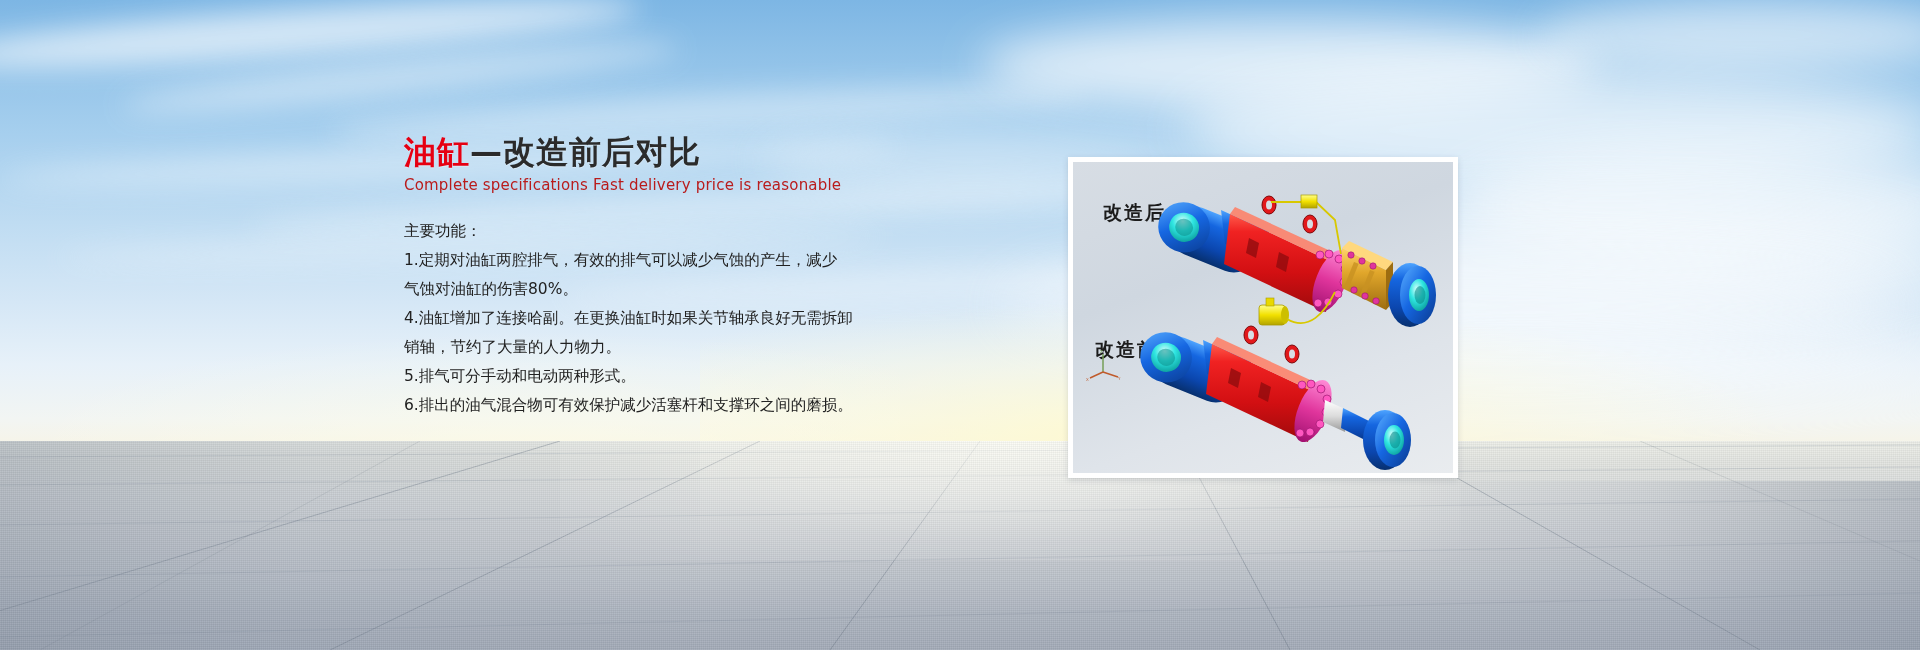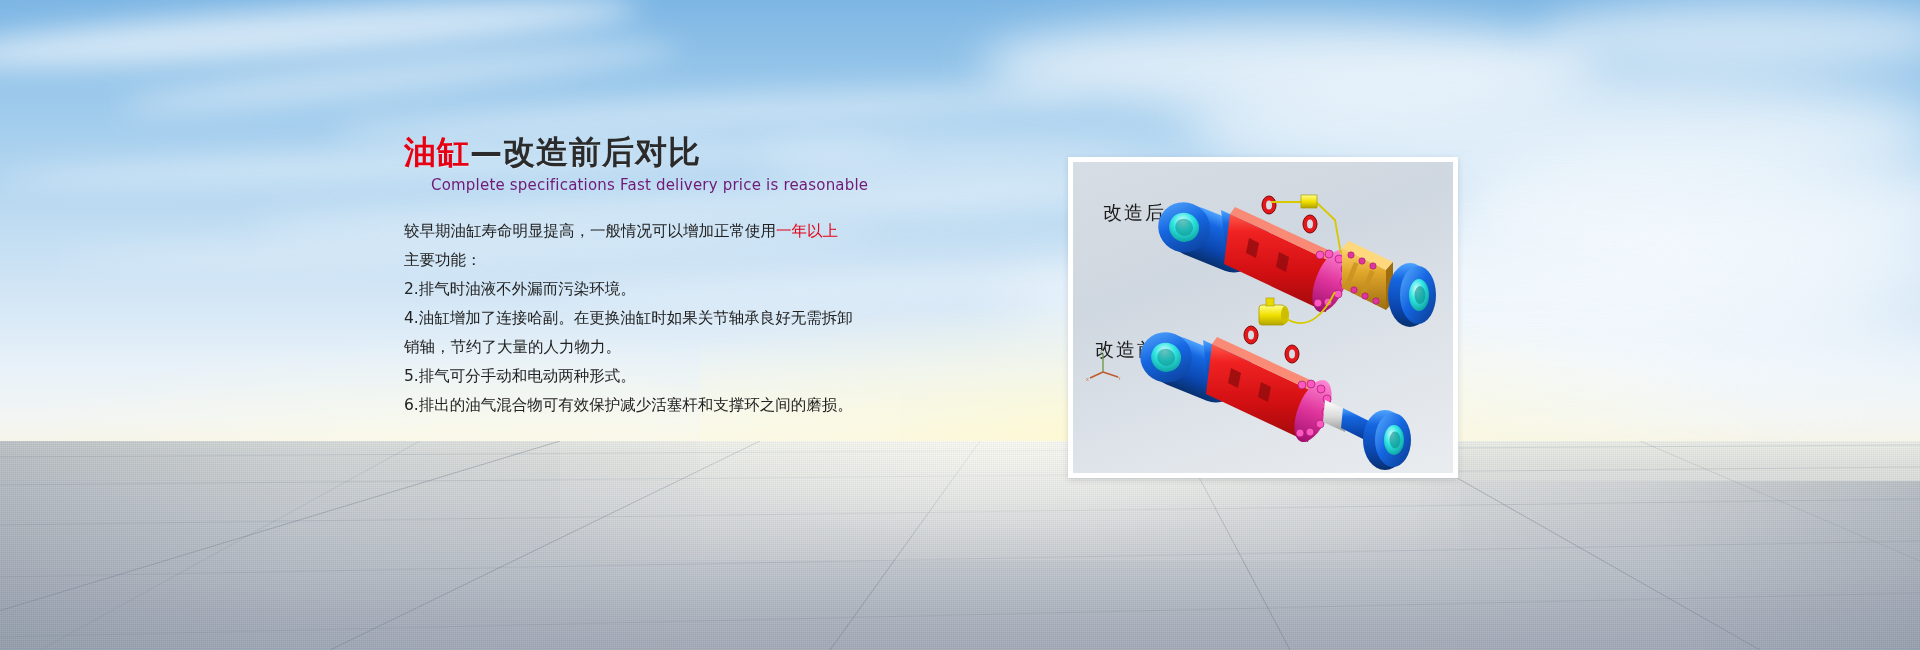--- a/index.html
+++ b/index.html
@@ -95,21 +95,21 @@
   .headline {
     position:absolute; left:404px; top:131px;
     font-size:32px; font-weight:bold; letter-spacing:1px; white-space:nowrap;
     color:#2b2b2b;
     text-shadow:0 1px 0 rgba(255,255,255,.35);
   }
   .headline .hl-red { color:#e60012; }
 
   .subhead {
     position:absolute; left:404px; top:176px;
-    font-size:15px; color:#701a75; letter-spacing:.2px; white-space:nowrap;margin-left:27px;
+    font-size:15px; color:#b91c1c; letter-spacing:.2px; white-space:nowrap;
   }
 
   .body-block {
     position:absolute; left:404px; top:217px; width:520px;
     font-size:15.5px; line-height:29px; color:#222;
   }
   .body-block .line { white-space:nowrap; }
   .body-block .indent { }
   .red { color:#e60012; }
 
@@ -117,20 +117,21 @@
   .panel {
     position:absolute; left:1068px; top:157px; width:390px; height:321px;
     border:5px solid #ffffff;
     background:linear-gradient(160deg,#d7dde4 0%, #cfd7e0 35%, #dfe4ea 70%, #e9ecef 100%);
     box-shadow:0 2px 6px rgba(60,70,90,.18);
     overflow:hidden;
   }
   .panel-label {
     position:absolute; font-size:19px; color:#1c1c1c; letter-spacing:2px;
     font-family:"DejaVu Serif","Liberation Serif",serif;
+    font-weight:bold;
   }
   .lbl-after  { left:30px;  top:38px; }
   .lbl-before { left:22px;  top:175px; }
 
   
   .cad { position:absolute; left:0; top:0; width:380px; height:311px; }
 </style>
 </head>
 <body>
 
@@ -185,27 +186,25 @@
 
 <div class="content">
 
   <div class="headline">
     <span class="hl-red">油缸</span><span>—改造前后对比</span>
   </div>
 
   <div class="subhead">Complete specifications Fast delivery price is reasonable</div>
 
   <div class="body-block">
-    <div class="line">
-      <span>较早期油缸寿命明显提高，一般情况可以增加正常使用</span><span class="red">一年以上</span>
-    </div>
     <div class="line">主要功能：</div>
 
-
-    <div class="line">2.排气时油液不外漏而污染环境。</div>
+    <div class="line">1.定期对油缸两腔排气，有效的排气可以减少气蚀的产生，减少</div>
+    <div class="line indent">气蚀对油缸的伤害80%。</div>
+
 
 
     <div class="line">4.油缸增加了连接哈副。在更换油缸时如果关节轴承良好无需拆卸</div>
     <div class="line indent">销轴，节约了大量的人力物力。</div>
 
     <div class="line">5.排气可分手动和电动两种形式。</div>
 
     <div class="line">6.排出的油气混合物可有效保护减少活塞杆和支撑环之间的磨损。</div>
   </div>
 

